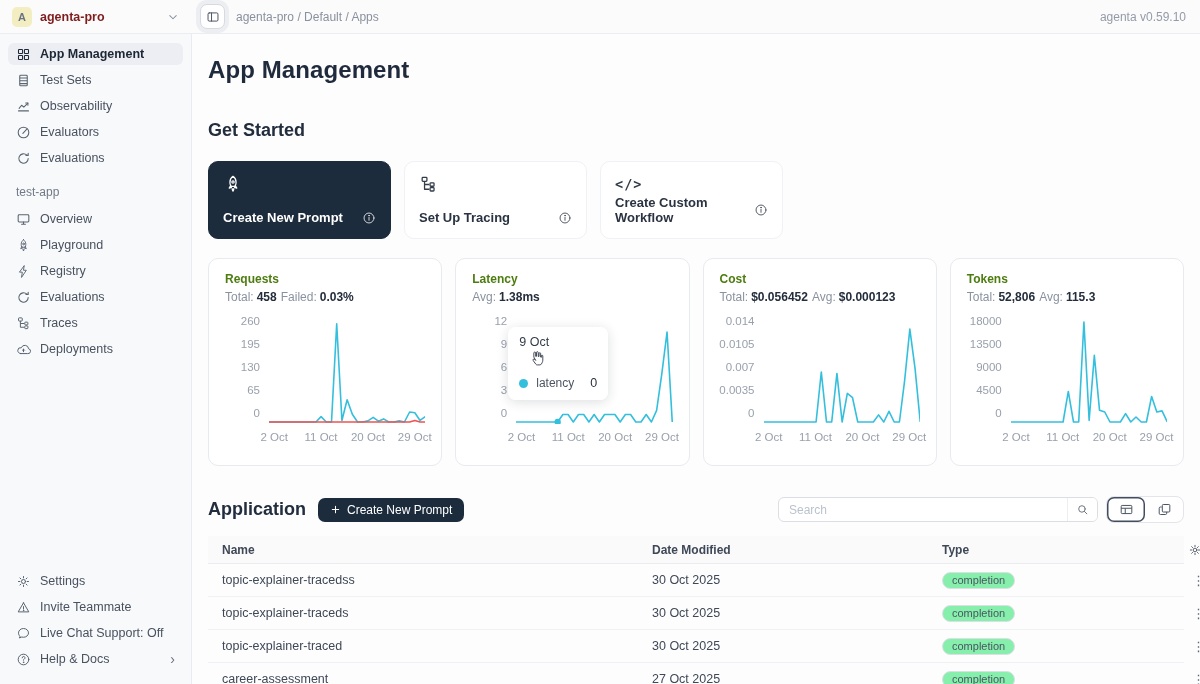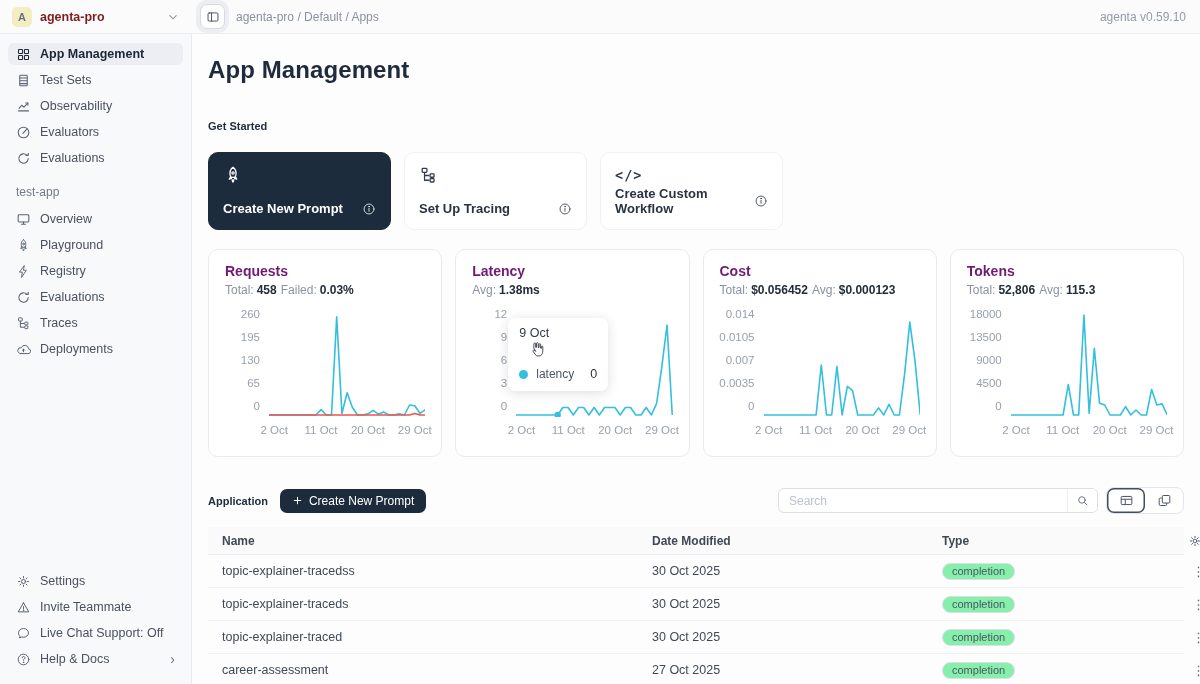--- a/index.html
+++ b/index.html
@@ -31,37 +31,37 @@
   .nav-icon { display:flex; color:#5a6472; flex:0 0 auto; }
   .nav-item.active .nav-icon { color:#1c2634; }
   .nav-icon svg { width:15px; height:15px; }
   .section-label { font-size:12px; color:#717a87; margin:12px 0 9px 8px; }
   .sidebar-footer { margin-top:auto; }
   .chev-right { margin-left:auto; color:#6b7280; font-size:14px; line-height:1; }
 
   
   .main { flex:1; padding:14px 16px 0; overflow:hidden; }
   .page-title { font-size:24px; font-weight:600; color:#1f2a3c; margin-top:8px; letter-spacing:.1px; }
-  .sec-title { font-size:11px; font-weight:600; color:#222d3e; }
+  .sec-title { font-size:18px; font-weight:600; color:#222d3e; }
   .gs-section { margin-top:36px; }
 
   
   .gs-cards { display:flex; gap:13px; margin-top:20px; }
   .gs-card { width:183px; height:78px; border-radius:10px; padding:12px 14px 13px; display:flex; flex-direction:column; justify-content:space-between; background:#fff; border:1px solid #f0f1f5; color:#2a3342; cursor:pointer; }
   .gs-card .gs-icon { color:#313b49; height:20px; display:flex; align-items:center; }
   .gs-card.dark { background:#1c2c3d; border-color:#1c2c3d; color:#fff; }
   .gs-card.dark .gs-icon { color:#fff; }
   .gs-label { font-size:13px; font-weight:600; display:flex; align-items:center; width:100%; }
   .info-icon { margin-left:auto; display:flex; opacity:.85; }
   .code-glyph { font-family:"DejaVu Sans Mono", monospace; font-size:13.5px; font-weight:600; letter-spacing:1px; }
 
   
   .metrics { display:flex; gap:13px; margin-top:19px; }
   .metric-card { flex:1; height:208px; background:#fff; border:1px solid #e8eaee; border-radius:10px; padding:13px 16px; position:relative; }
-  .m-title { font-size:14px; font-weight:600; color:#701a75; }
+  .m-title { font-size:12px; font-weight:600; color:#4d7c0f; }
   .m-stats { font-size:12px; color:#8a92a0; margin-top:4px; display:flex; gap:4px; }
   .m-stats b { color:#232d3c; font-weight:600; margin-left:3px; }
   .chart-area { margin-top:16px; display:grid; grid-template-columns:44px 1fr; grid-template-rows:104px 20px; }
   .y-ticks { display:flex; flex-direction:column; justify-content:space-between; align-items:flex-end; padding-right:9px; font-size:11.5px; color:#99a0ac; transform:translateY(-5px); }
   svg.plot { width:100%; height:104px; }
   .x-ticks { grid-column:2; position:relative; font-size:11.5px; color:#99a0ac; margin-top:7px; }
   .x-ticks span { position:absolute; transform:translateX(-50%); white-space:nowrap; }
 
   
   .chart-tooltip { position:absolute; left:52px; top:68px; width:100px; background:rgba(255,255,255,.94); border-radius:8px; box-shadow:0 2px 12px rgba(27,35,50,.15); padding:8px 11px 10px; z-index:5; }

